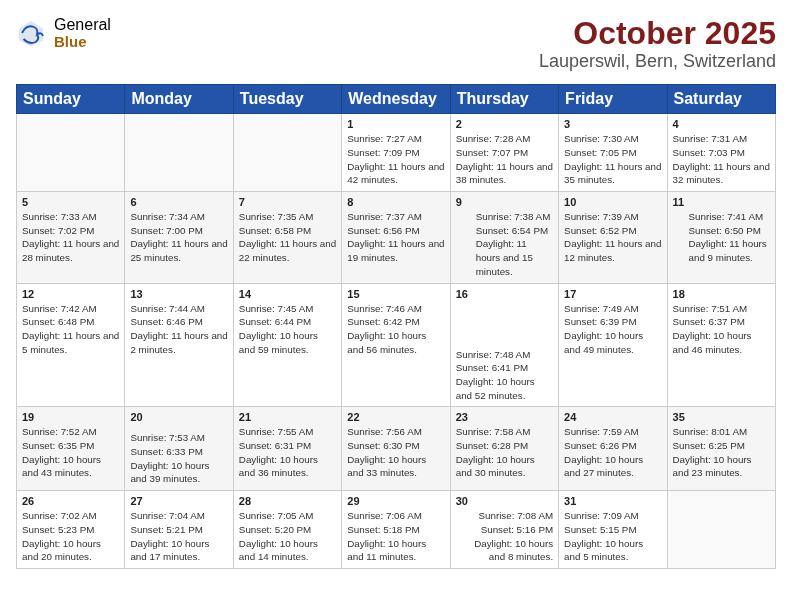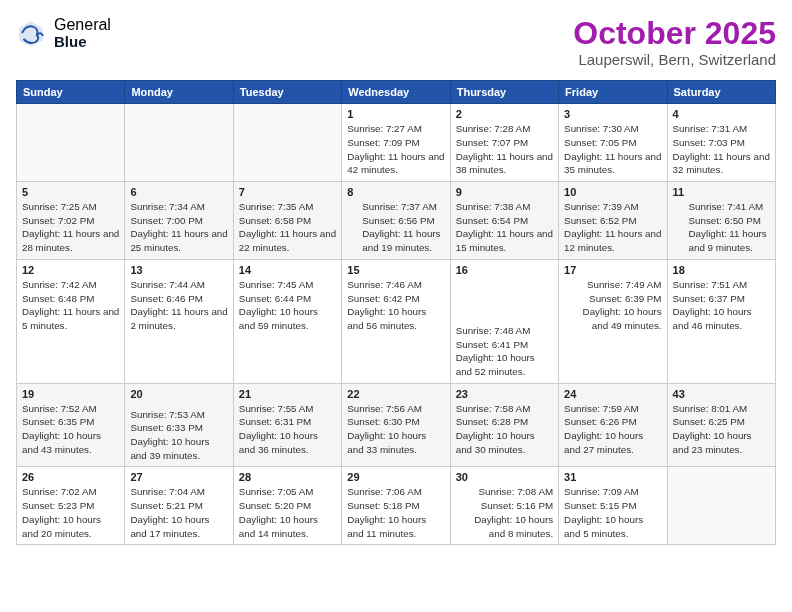--- a/index.html
+++ b/index.html
@@ -22,50 +22,50 @@
       gap: 8px;
     }
     .logo-text {
       display: flex;
       flex-direction: column;
       line-height: 1.1;
     }
     .logo-blue {
       font-size: 15px;
       font-weight: bold;
-      color: #0f172a;
+      color: #a16207;
     }
     .logo-icon {
       width: 30px;
       height: 30px;
     }
     .title-block {
       text-align: right;
     }
     .month-title {
       font-size: 32px;
       font-weight: bold;
-      color: #a21caf;
+      color: #7f1d1d;
       line-height: 1.1;
     }
     .location {
-      font-size: 15px;
+      font-size: 18px;
       color: #555;
     }
     .calendar {
       width: 100%;
       border-collapse: collapse;
       font-size: 10.5px;
     }
     .calendar th {
       background: #2255aa;
       color: #fff;
       text-align: left;
       padding: 5px 6px;
-      font-size: 11px;
+      font-size: 16px;
       font-weight: bold;
       border: 1px solid #1a4488;
     }
     .calendar td {
       vertical-align: top;
       padding: 4px 5px;
       border: 1px solid #ccc;
       width: calc(100% / 7);
       min-height: 80px;
       background: #fff;
@@ -147,45 +147,45 @@
         <td>
           <div class="day-number">4</div>
           <div class="day-info" style="white-space: pre-line;">Sunrise: 7:31 AM
 Sunset: 7:03 PM
 Daylight: 11 hours and 32 minutes.</div>
         </td>
       </tr>
       <tr>
         <td>
           <div class="day-number">5</div>
-          <div class="day-info" style="white-space: pre-line;">Sunrise: 7:25 AM
+          <div class="day-info" style="white-space: pre-line;">Sunrise: 7:33 AM
 Sunset: 7:02 PM
 Daylight: 11 hours and 28 minutes.</div>
         </td>
         <td>
           <div class="day-number">6</div>
           <div class="day-info" style="white-space: pre-line;">Sunrise: 7:34 AM
 Sunset: 7:00 PM
 Daylight: 11 hours and 25 minutes.</div>
         </td>
         <td>
           <div class="day-number">7</div>
           <div class="day-info" style="white-space: pre-line;">Sunrise: 7:35 AM
 Sunset: 6:58 PM
 Daylight: 11 hours and 22 minutes.</div>
         </td>
         <td>
           <div class="day-number">8</div>
-          <div class="day-info" style="white-space: pre-line; margin-left: 15px;">Sunrise: 7:37 AM
+          <div class="day-info" style="white-space: pre-line;">Sunrise: 7:37 AM
 Sunset: 6:56 PM
 Daylight: 11 hours and 19 minutes.</div>
         </td>
         <td>
           <div class="day-number">9</div>
-          <div class="day-info" style="white-space: pre-line;">Sunrise: 7:38 AM
+          <div class="day-info" style="white-space: pre-line; margin-left: 20px;">Sunrise: 7:38 AM
 Sunset: 6:54 PM
 Daylight: 11 hours and 15 minutes.</div>
         </td>
         <td>
           <div class="day-number">10</div>
           <div class="day-info" style="white-space: pre-line;">Sunrise: 7:39 AM
 Sunset: 6:52 PM
 Daylight: 11 hours and 12 minutes.</div>
         </td>
         <td>
@@ -221,21 +221,21 @@
 Daylight: 10 hours and 56 minutes.</div>
         </td>
         <td>
           <div class="day-number">16</div>
           <div class="day-info" style="white-space: pre-line; margin-top: 48px;">Sunrise: 7:48 AM
 Sunset: 6:41 PM
 Daylight: 10 hours and 52 minutes.</div>
         </td>
         <td>
           <div class="day-number">17</div>
-          <div class="day-info" style="white-space: pre-line; text-align: right;">Sunrise: 7:49 AM
+          <div class="day-info" style="white-space: pre-line;">Sunrise: 7:49 AM
 Sunset: 6:39 PM
 Daylight: 10 hours and 49 minutes.</div>
         </td>
         <td>
           <div class="day-number">18</div>
           <div class="day-info" style="white-space: pre-line;">Sunrise: 7:51 AM
 Sunset: 6:37 PM
 Daylight: 10 hours and 46 minutes.</div>
         </td>
       </tr>
@@ -270,21 +270,21 @@
 Sunset: 6:28 PM
 Daylight: 10 hours and 30 minutes.</div>
         </td>
         <td>
           <div class="day-number">24</div>
           <div class="day-info" style="white-space: pre-line;">Sunrise: 7:59 AM
 Sunset: 6:26 PM
 Daylight: 10 hours and 27 minutes.</div>
         </td>
         <td>
-          <div class="day-number">43</div>
+          <div class="day-number">35</div>
           <div class="day-info" style="white-space: pre-line;">Sunrise: 8:01 AM
 Sunset: 6:25 PM
 Daylight: 10 hours and 23 minutes.</div>
         </td>
       </tr>
       <tr>
         <td>
           <div class="day-number">26</div>
           <div class="day-info" style="white-space: pre-line;">Sunrise: 7:02 AM
 Sunset: 5:23 PM

